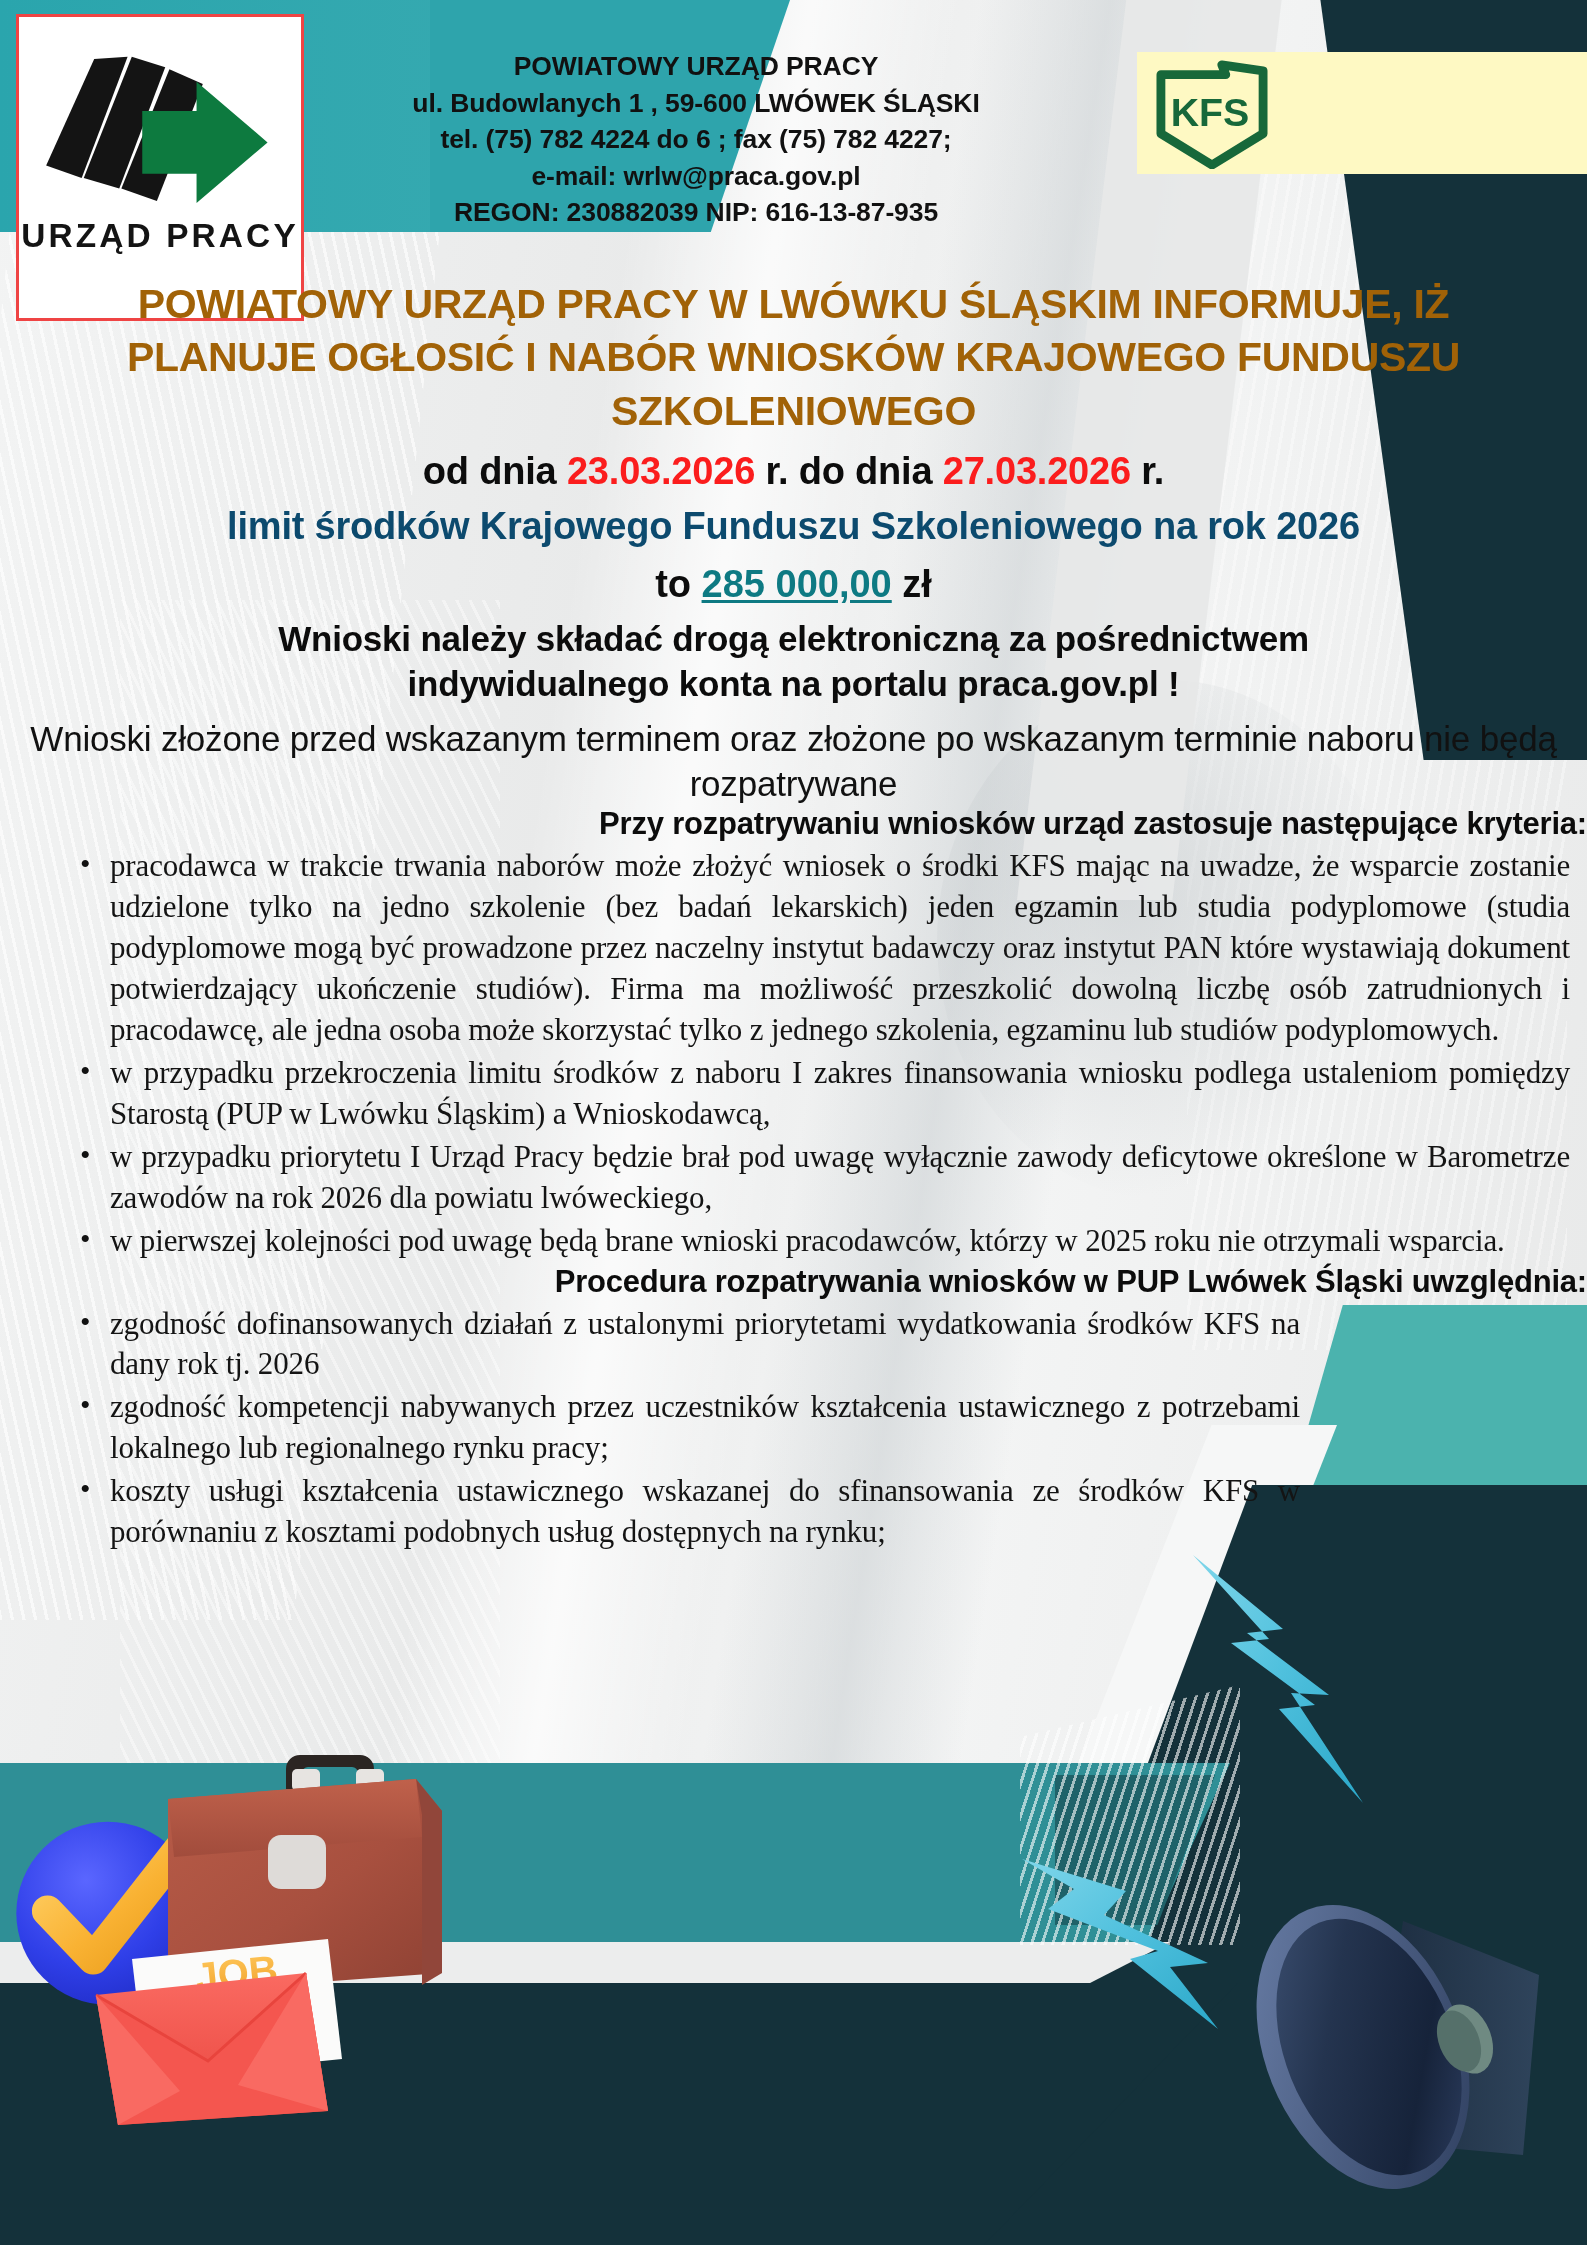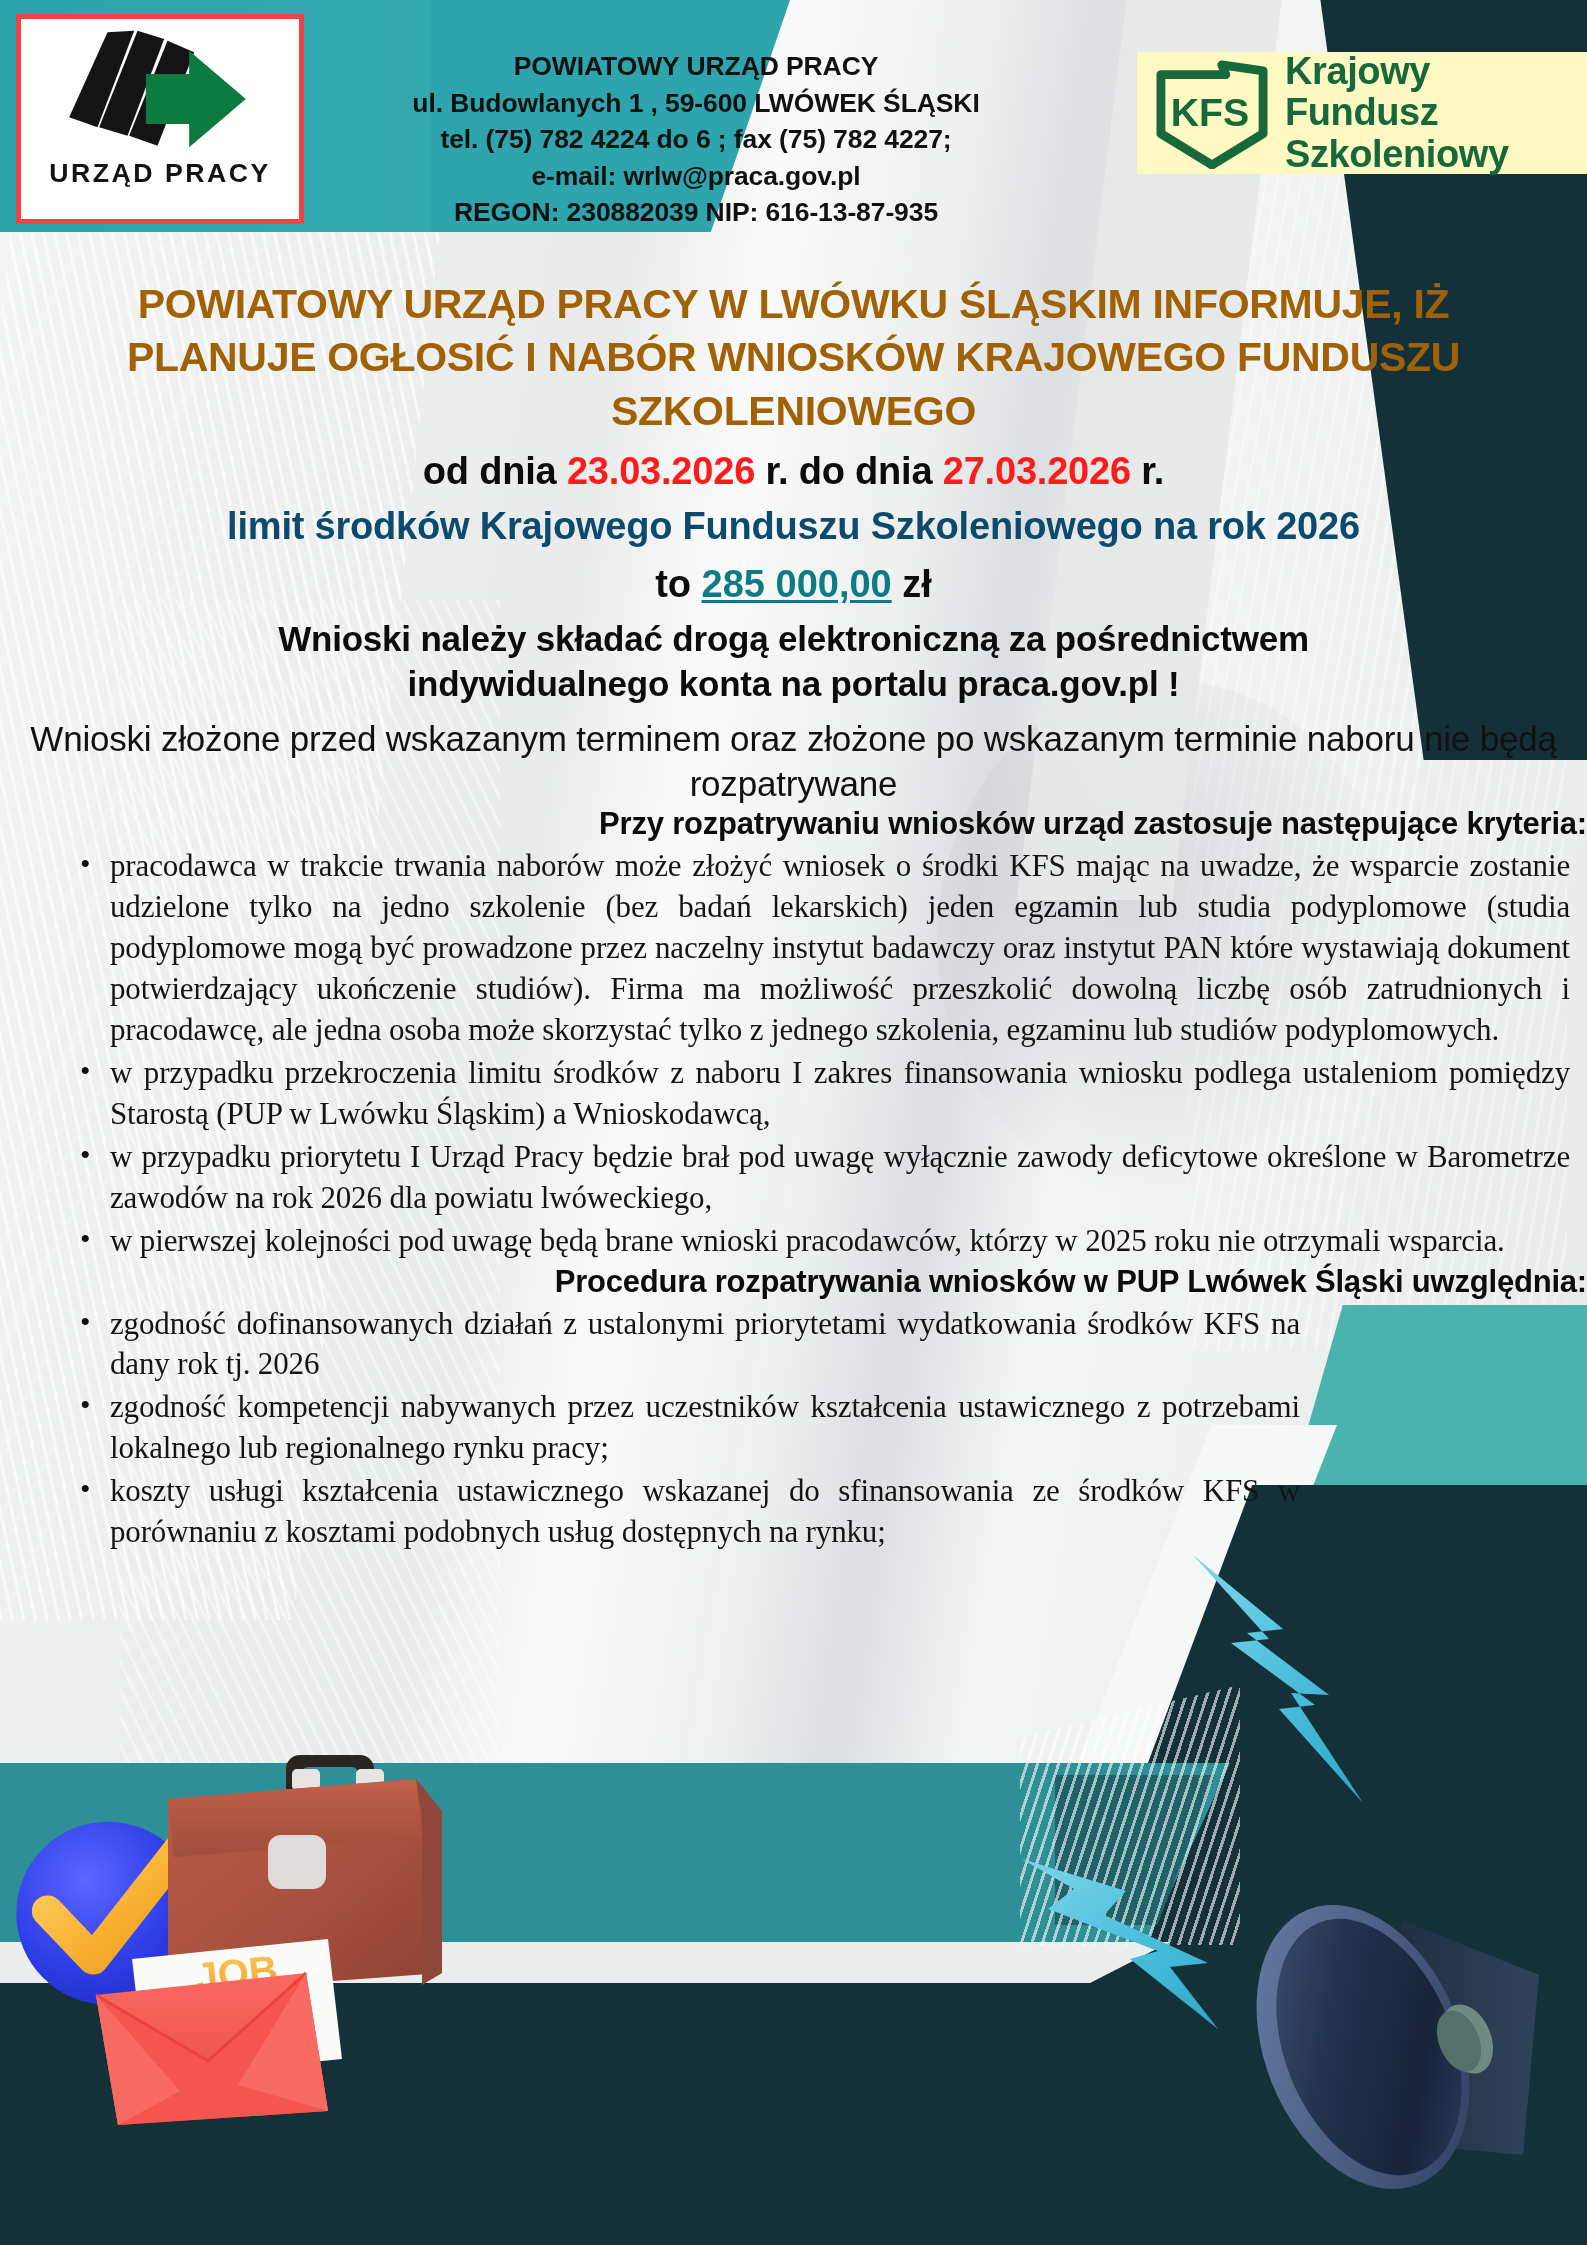--- a/index.html
+++ b/index.html
@@ -191,23 +191,23 @@
   
   .header {
     position: absolute;
     left: 0; top: 0;
     width: 1587px;
     height: 270px;
   }
   .logo-up {
     position: absolute;
     left: 16px; top: 14px;
-    width: 288px; height: 210px;
+    width: 288px; height: 307px;
     background: #ffffff;
-    border: 5px solid #ef4444;
+    border: 3px solid #ef4444;
     box-sizing: border-box;
   }
   .logo-up svg { display:block; width: 100%; height: 100%; }
 
   .header-contact {
     position: absolute;
     left: 316px; top: 48px;
     width: 760px;
     text-align: center;
     font-weight: bold;
@@ -405,25 +405,20 @@
       <div>tel. (75) 782 4224 do 6 ; fax (75) 782 4227;</div>
       <div>e-mail: wrlw@praca.gov.pl</div>
       <div>REGON: 230882039 NIP: 616-13-87-935</div>
     </div>
 
     <div class="kfs-logo">
       <svg class="kfs-shield" viewBox="0 0 120 114">
         <path d="M8 18 L74 18 L70 8 L112 14 L112 78 L60 110 L8 78 Z" fill="none" stroke="#17683a" stroke-width="9" stroke-linejoin="round"></path>
         <text x="58" y="70" font-family="Liberation Sans, sans-serif" font-size="40" font-weight="bold" text-anchor="middle" fill="#17683a">KFS</text>
       </svg>
-      <div class="kfs-text">
-        <div>Krajowy</div>
-        <div>Fundusz</div>
-        <div>Szkoleniowy</div>
-      </div>
     </div>
   </div>
 
   <div class="content">
 
     <div class="title-block">POWIATOWY URZĄD PRACY W LWÓWKU ŚLĄSKIM INFORMUJE, IŻ PLANUJE OGŁOSIĆ  I NABÓR WNIOSKÓW KRAJOWEGO FUNDUSZU SZKOLENIOWEGO</div>
 
     <div class="line-dates">
       <span>od dnia </span><span class="date-red">23.03.2026</span><span> r. do dnia </span><span class="date-red">27.03.2026</span><span> r.</span>
     </div>

